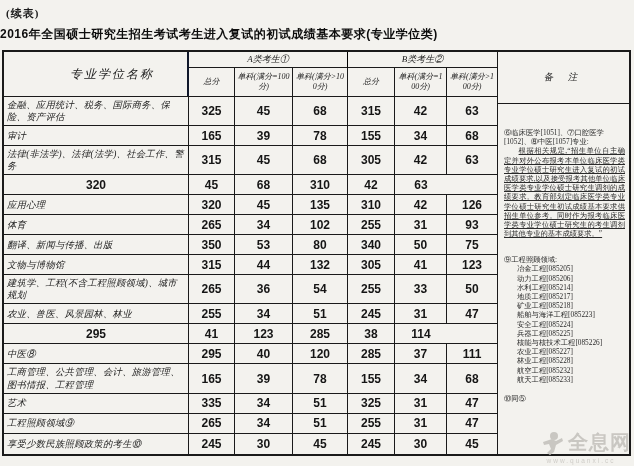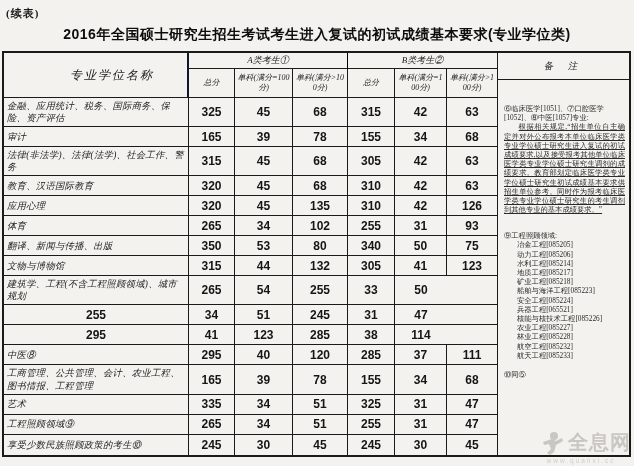--- a/index.html
+++ b/index.html
@@ -6,22 +6,22 @@
   html,body { width:634px; height:466px; }
   body {
     background:#f3f2ee;
     font-family:"Liberation Serif", serif;
     color:#1c1c1c;
     position:relative;
     overflow:hidden;
   }
   .continued { font-size:11px; font-weight:bold; padding:6px 0 0 6px; letter-spacing:1px; }
   .title {
-    text-align:center; font-family:"Liberation Sans", sans-serif;
-    font-size:14px; font-weight:bold; color:#0d0d0d;
+    text-align:left; font-family:"Liberation Sans", sans-serif;
+    font-size:12px; font-weight:bold; color:#0d0d0d;
     margin:5px 0 7px 0; letter-spacing:0.5px;
   }
   .table-wrap {
     margin-left:2px; width:629px;
     border:2px solid #1a1a1a;
     display:flex; background:transparent;
   }
   .left-part { width:494px; display:flex; flex-direction:column; }
   .thead {
     display:grid;
@@ -57,21 +57,21 @@
     font-size:9.3px; line-height:1.3; padding:2px 2px 2px 3px;
     font-style:italic; letter-spacing:0.3px;
   }
   .cell.num {
     font-family:"Liberation Sans", sans-serif;
     font-size:12px; font-weight:bold; color:#151515;
   }
   .cell:last-child { border-right:none; }
   .remark-col { width:135px; border-left:1px solid #1a1a1a; display:flex; flex-direction:column; }
   .remark-head {
-    height:27px; border-bottom:1px solid #1a1a1a;
+    height:52px; border-bottom:1px solid #1a1a1a;
     display:flex; align-items:center; justify-content:center;
     font-size:9.5px; letter-spacing:6px; font-style:italic;
   }
   .remark-body { flex:1; padding:24px 4px 0 6px; font-size:7.3px; line-height:1.26; color:#2a2a2a; }
   .note-title { margin:0; }
   .note-para { text-indent:2em; text-align:justify;text-decoration:underline; }
   .note2 { margin-top:17px; }
   .note-item { padding-left:13px; }
   .note3 { margin-top:10px; }
   .watermark {
@@ -124,21 +124,20 @@
         <div class="trow">
           <div class="cell name">法律(非法学)、法律(法学)、社会工作、警务</div>
           <div class="cell num">315</div>
           <div class="cell num">45</div>
           <div class="cell num">68</div>
           <div class="cell num">305</div>
           <div class="cell num">42</div>
           <div class="cell num">63</div>
         </div>
         <div class="trow">
-          <div class="cell name">教育、汉语国际教育</div>
           <div class="cell num">320</div>
           <div class="cell num">45</div>
           <div class="cell num">68</div>
           <div class="cell num">310</div>
           <div class="cell num">42</div>
           <div class="cell num">63</div>
         </div>
         <div class="trow">
           <div class="cell name">应用心理</div>
           <div class="cell num">320</div>
@@ -171,26 +170,28 @@
           <div class="cell num">315</div>
           <div class="cell num">44</div>
           <div class="cell num">132</div>
           <div class="cell num">305</div>
           <div class="cell num">41</div>
           <div class="cell num">123</div>
         </div>
         <div class="trow">
           <div class="cell name">建筑学、工程(不含工程照顾领域)、城市规划</div>
           <div class="cell num">265</div>
+          <div class="cell num">36</div>
           <div class="cell num">54</div>
           <div class="cell num">255</div>
           <div class="cell num">33</div>
           <div class="cell num">50</div>
         </div>
         <div class="trow">
+          <div class="cell name">农业、兽医、风景园林、林业</div>
           <div class="cell num">255</div>
           <div class="cell num">34</div>
           <div class="cell num">51</div>
           <div class="cell num">245</div>
           <div class="cell num">31</div>
           <div class="cell num">47</div>
         </div>
         <div class="trow">
           <div class="cell num">295</div>
           <div class="cell num">41</div>
@@ -202,21 +203,21 @@
         <div class="trow">
           <div class="cell name">中医⑧</div>
           <div class="cell num">295</div>
           <div class="cell num">40</div>
           <div class="cell num">120</div>
           <div class="cell num">285</div>
           <div class="cell num">37</div>
           <div class="cell num">111</div>
         </div>
         <div class="trow">
-          <div class="cell name">工商管理、公共管理、会计、农业工程、图书情报、工程管理</div>
+          <div class="cell name">工商管理、公共管理、会计、旅游管理、图书情报、工程管理</div>
           <div class="cell num">165</div>
           <div class="cell num">39</div>
           <div class="cell num">78</div>
           <div class="cell num">155</div>
           <div class="cell num">34</div>
           <div class="cell num">68</div>
         </div>
         <div class="trow">
           <div class="cell name">艺术</div>
           <div class="cell num">335</div>
@@ -255,21 +256,21 @@
       <div class="note2">
         <div class="note-title">⑨工程照顾领域:</div>
         <div>
             <div class="note-item">冶金工程[085205]</div>
             <div class="note-item">动力工程[085206]</div>
             <div class="note-item">水利工程[085214]</div>
             <div class="note-item">地质工程[085217]</div>
             <div class="note-item">矿业工程[085218]</div>
             <div class="note-item">船舶与海洋工程[085223]</div>
             <div class="note-item">安全工程[085224]</div>
-            <div class="note-item">兵器工程[065521]</div>
+            <div class="note-item">兵器工程[085225]</div>
             <div class="note-item">核能与核技术工程[085226]</div>
             <div class="note-item">农业工程[085227]</div>
             <div class="note-item">林业工程[085228]</div>
             <div class="note-item">航空工程[085232]</div>
             <div class="note-item">航天工程[085233]</div>
           </div>
       </div>
       <div class="note3">⑩同⑤</div>
     </div>
   </div>

